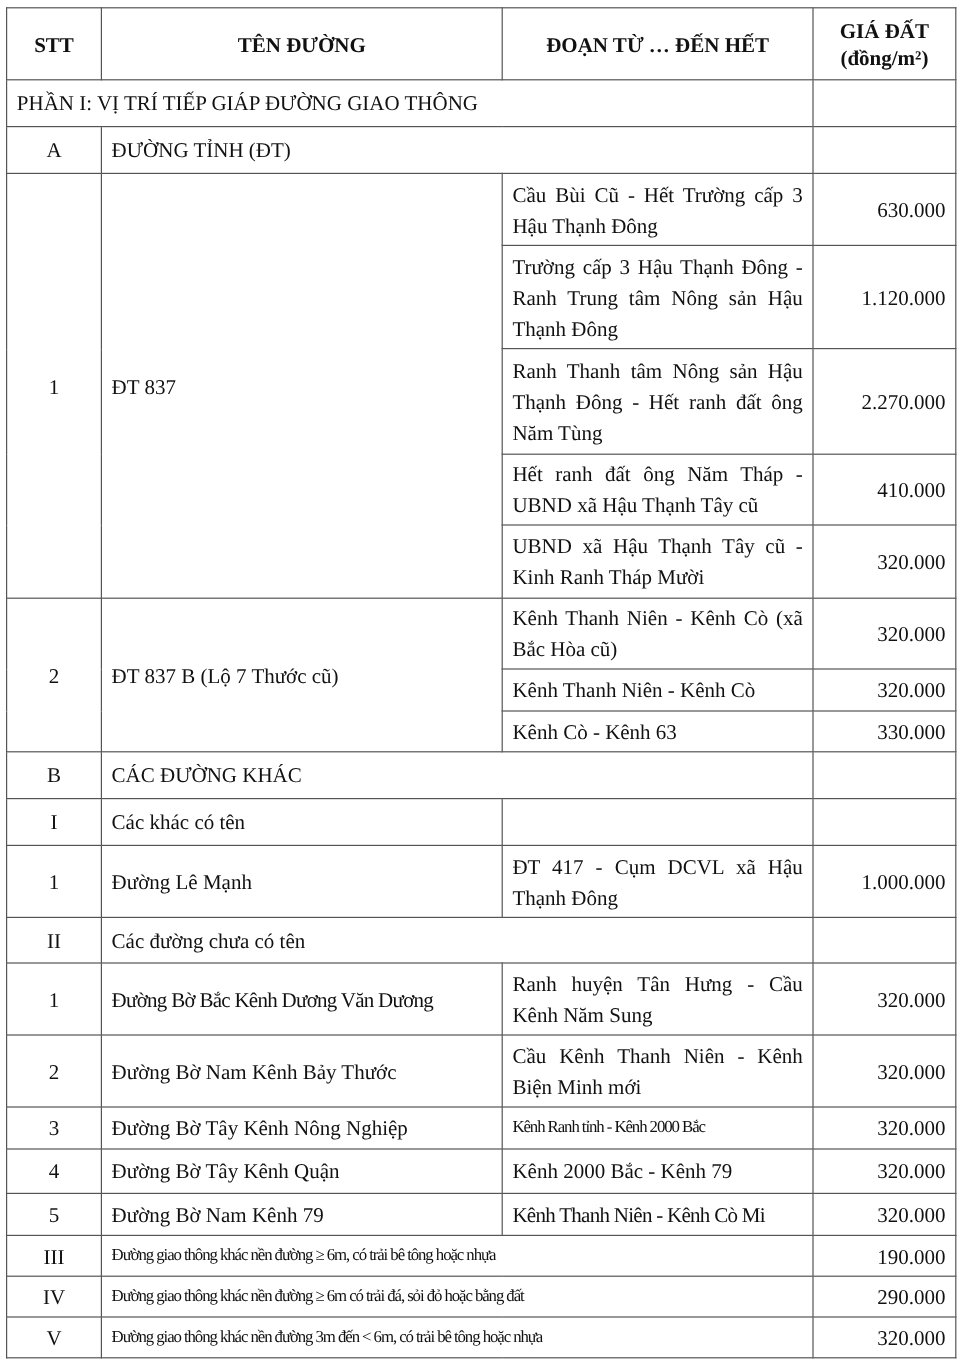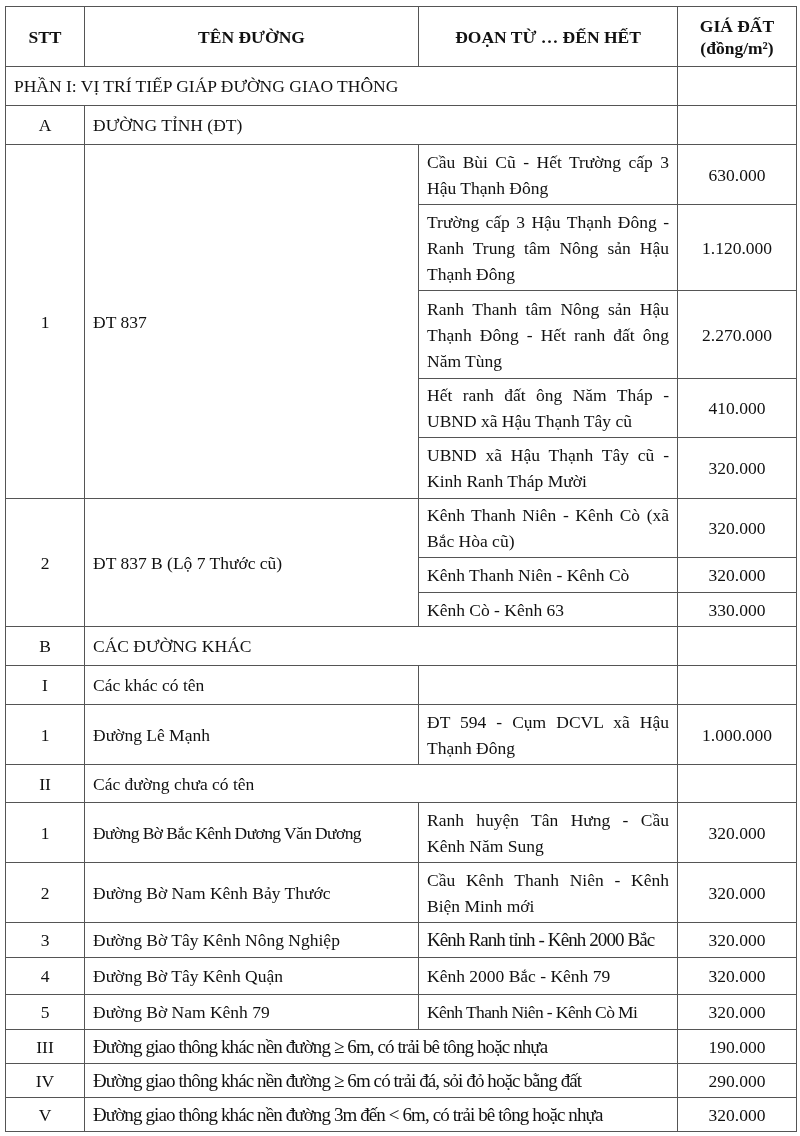--- a/index.html
+++ b/index.html
@@ -7,23 +7,23 @@
          font-family: "Liberation Serif", "DejaVu Serif", serif; color: #111; }
   table { position: absolute; left: 5px; top: 6px; border-collapse: collapse;
           table-layout: fixed; width: 791px; }
   td, th { border: 1px solid #555; padding: 0 8px; font-size: 17.5px; line-height: 26px;
            vertical-align: middle; }
   th { font-weight: bold; text-align: center; }
   col.c1 { width: 79px; } col.c2 { width: 334px; } col.c3 { width: 259px; } col.c4 { width: 119px; }
   .center { text-align: center; }
   .bold { font-weight: normal; }
   .just { text-align: justify; text-align-last: left; }
-  .price { text-align: center; }
+  .price { text-align: right; }
   .tight { letter-spacing: -0.6px; }
-  .tighter { letter-spacing: -0.9px; font-size: 19px; margin-top: 32px; }
+  .tighter { letter-spacing: -0.9px; font-size: 14px; margin-top: 32px; }
 </style>
 </head>
 <body>
 
 <table>
   <colgroup>
       <col class="c1">
       <col class="c2">
       <col class="c3">
       <col class="c4">
@@ -95,21 +95,21 @@
     </tr>
     <tr style="height:39px">
       <td class="center bold">I</td>
       <td class="bold">Các khác có tên</td>
       <td></td>
       <td></td>
     </tr>
     <tr style="height:60px">
       <td class="center">1</td>
       <td>Đường Lê Mạnh</td>
-      <td class="just">ĐT 594 - Cụm DCVL xã Hậu Thạnh Đông</td>
+      <td class="just">ĐT 417 - Cụm DCVL xã Hậu Thạnh Đông</td>
       <td class="price">1.000.000</td>
     </tr>
     <tr style="height:38px">
       <td class="center bold">II</td>
       <td colspan="2" class="bold">Các đường chưa có tên</td>
       <td></td>
     </tr>
     <tr style="height:60px">
       <td class="center">1</td>
       <td class="tight">Đường Bờ Bắc Kênh Dương Văn Dương</td>

